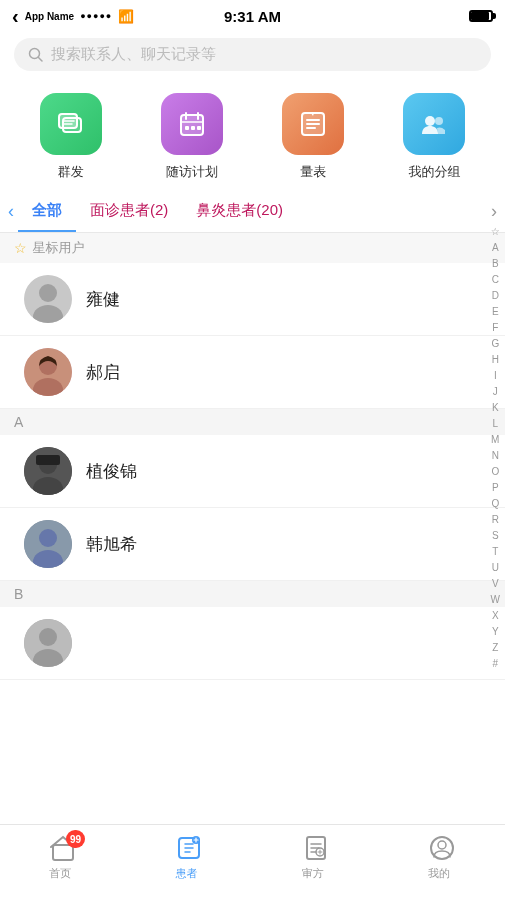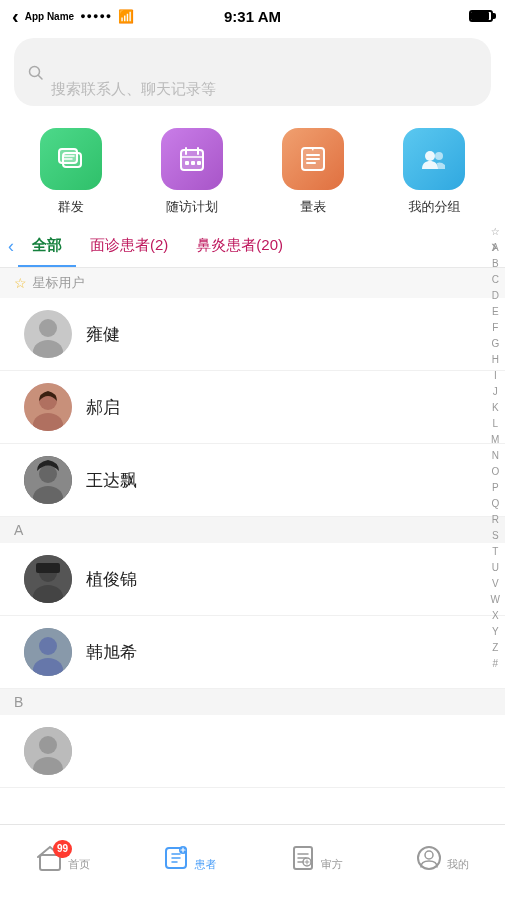--- a/index.html
+++ b/index.html
@@ -71,21 +71,20 @@
       align-items: center;
       margin: 6px 14px;
       padding: 7px 14px;
       background: #f2f2f2;
       border-radius: 20px;
       gap: 8px;
     }
     .search-text {
       font-size: 15px;
       color: #bbb;
-      margin-top: 35px;
     }
 
     
     .quick-actions {
       display: flex;
       justify-content: space-around;
       padding: 16px 10px 10px;
     }
     .action-item {
       display: flex;
@@ -125,21 +124,21 @@
       flex: 1;
     }
     .tab-item {
       padding: 10px 14px;
       font-size: 15px;
       color: #be185d;
       white-space: nowrap;
       cursor: pointer;
     }
     .tab-item.active {
-      color: #15803d;
+      color: #3b82f6;
       border-bottom: 2px solid #4a9ef8;
       font-weight: 600;
     }
     .tab-arrow {
       font-size: 18px;
       color: #999;
       padding: 0 4px;
       cursor: pointer;
     }
     .tab-arrow.left {
@@ -221,22 +220,22 @@
       height: 76px;
       background: #fff;
       border-top: 1px solid #e5e5e5;
       display: flex;
       align-items: center;
       justify-content: space-around;
       padding-bottom: 10px;
     }
     .bottom-tab {
       display: flex;
-      flex-direction: row;
-      align-items: flex-end;
+      flex-direction: column;
+      align-items: flex-start;
       gap: 4px;
       cursor: pointer;
       position: relative;
     }
     .bottom-tab-label {
       font-size: 11px;
       color: #999;
     }
     .bottom-tab.active .bottom-tab-label {
       color: #4a9ef8;
@@ -396,31 +395,20 @@
         <circle cx="24" cy="24" r="24" fill="#c8907a"></circle>
         <circle cx="24" cy="18" r="9" fill="#b07060"></circle>
         <ellipse cx="24" cy="42" rx="15" ry="12" fill="#b07060"></ellipse>
 
         <path d="M15 18 Q24 8 33 18 Q33 10 24 8 Q15 10 15 18Z" fill="#3a2010"></path>
       </svg>
     </div>
     <span class="contact-name">郝启</span>
   </div>
 
-  <div class="contact-item">
-    <div class="avatar" style="background:#555;">
-      <svg width="48" height="48" viewBox="0 0 48 48" fill="none">
-        <circle cx="24" cy="24" r="24" fill="#888"></circle>
-        <circle cx="24" cy="18" r="9" fill="#666"></circle>
-        <ellipse cx="24" cy="42" rx="15" ry="12" fill="#666"></ellipse>
-        <path d="M13 15 Q24 4 35 15 Q35 6 24 4 Q13 6 13 15Z" fill="#222"></path>
-      </svg>
-    </div>
-    <span class="contact-name">王达飘</span>
-  </div>
 
   <div class="group-label">A</div>
 
   <div class="contact-item">
     <div class="avatar" style="background:#444;">
       <svg width="48" height="48" viewBox="0 0 48 48" fill="none">
         <circle cx="24" cy="24" r="24" fill="#555"></circle>
         <circle cx="24" cy="18" r="9" fill="#444"></circle>
         <ellipse cx="24" cy="42" rx="15" ry="12" fill="#444"></ellipse>
         <rect x="12" y="8" width="24" height="10" rx="2" fill="#222"></rect>

